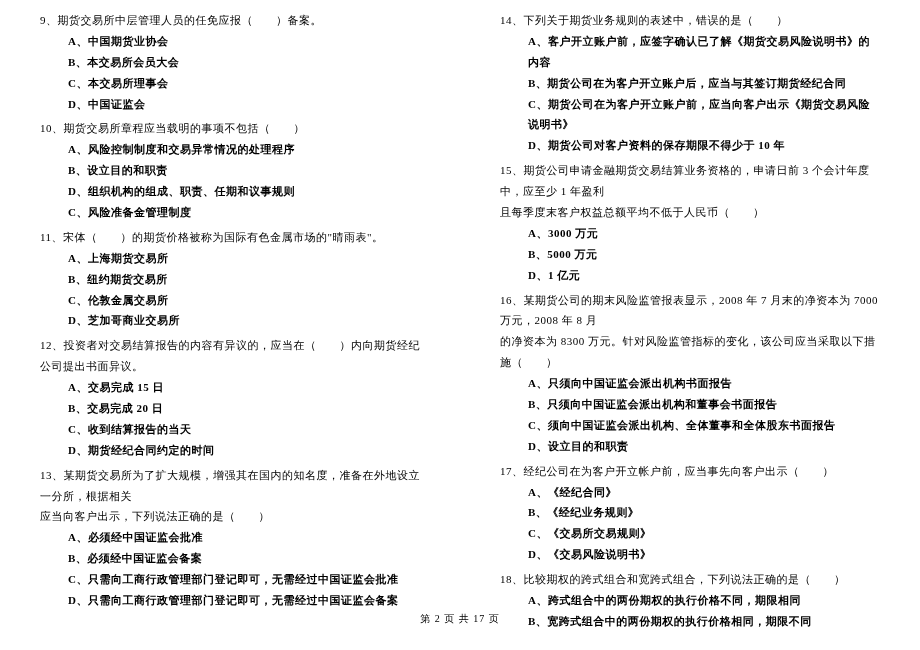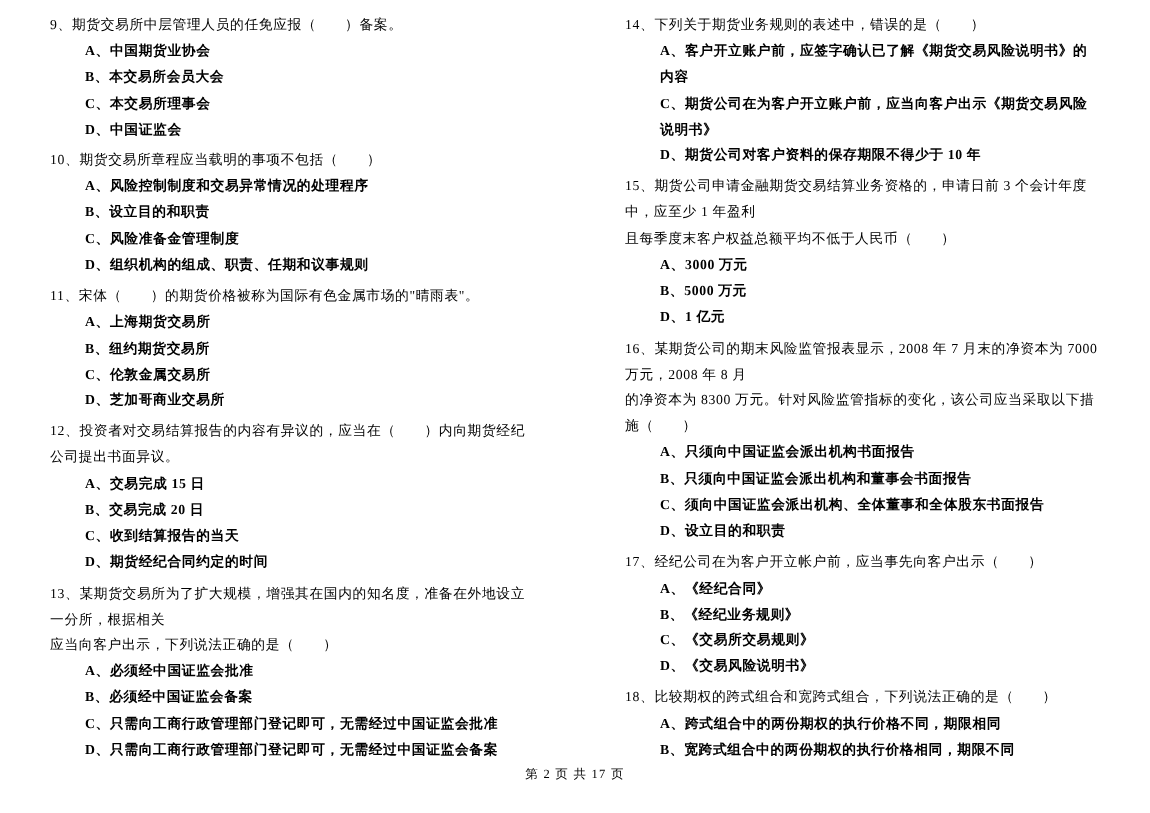--- a/index.html
+++ b/index.html
@@ -69,22 +69,22 @@
         <div class="option">C、本交易所理事会</div>
         <div class="option">D、中国证监会</div>
       </div>
     </div>
 
     <div class="question">
       <div class="q-text">10、期货交易所章程应当载明的事项不包括（　　）</div>
       <div class="options">
         <div class="option">A、风险控制制度和交易异常情况的处理程序</div>
         <div class="option">B、设立目的和职责</div>
+        <div class="option">D、组织机构的组成、职责、任期和议事规则</div>
         <div class="option">C、风险准备金管理制度</div>
-        <div class="option">D、组织机构的组成、职责、任期和议事规则</div>
       </div>
     </div>
 
     <div class="question">
       <div class="q-text">11、宋体（　　）的期货价格被称为国际有色金属市场的"晴雨表"。</div>
       <div class="options">
         <div class="option">A、上海期货交易所</div>
         <div class="option">B、纽约期货交易所</div>
         <div class="option">C、伦敦金属交易所</div>
         <div class="option">D、芝加哥商业交易所</div>
@@ -113,20 +113,21 @@
     </div>
 
   </div>
 
   <div class="column">
 
     <div class="question">
       <div class="q-text">14、下列关于期货业务规则的表述中，错误的是（　　）</div>
       <div class="options">
         <div class="option">A、客户开立账户前，应签字确认已了解《期货交易风险说明书》的内容</div>
+        <div class="option">B、期货公司在为客户开立账户后，应当与其签订期货经纪合同</div>
         <div class="option">C、期货公司在为客户开立账户前，应当向客户出示《期货交易风险说明书》</div>
         <div class="option">D、期货公司对客户资料的保存期限不得少于 10 年</div>
       </div>
     </div>
 
     <div class="question">
       <div class="q-text">15、期货公司申请金融期货交易结算业务资格的，申请日前 3 个会计年度中，应至少 1 年盈利</div>
       <div class="continuation">且每季度末客户权益总额平均不低于人民币（　　）</div>
       <div class="options">
         <div class="option">A、3000 万元</div>

